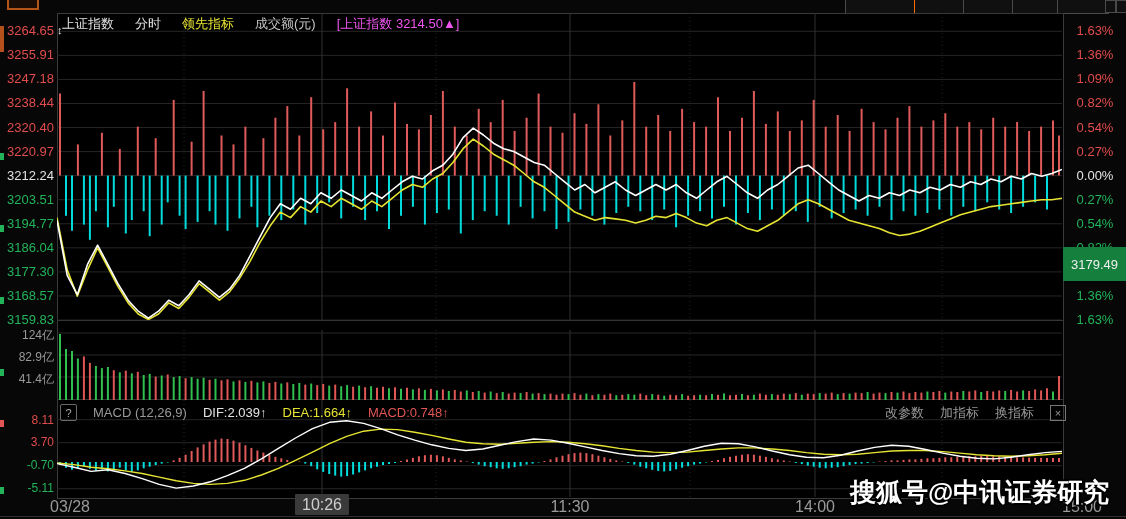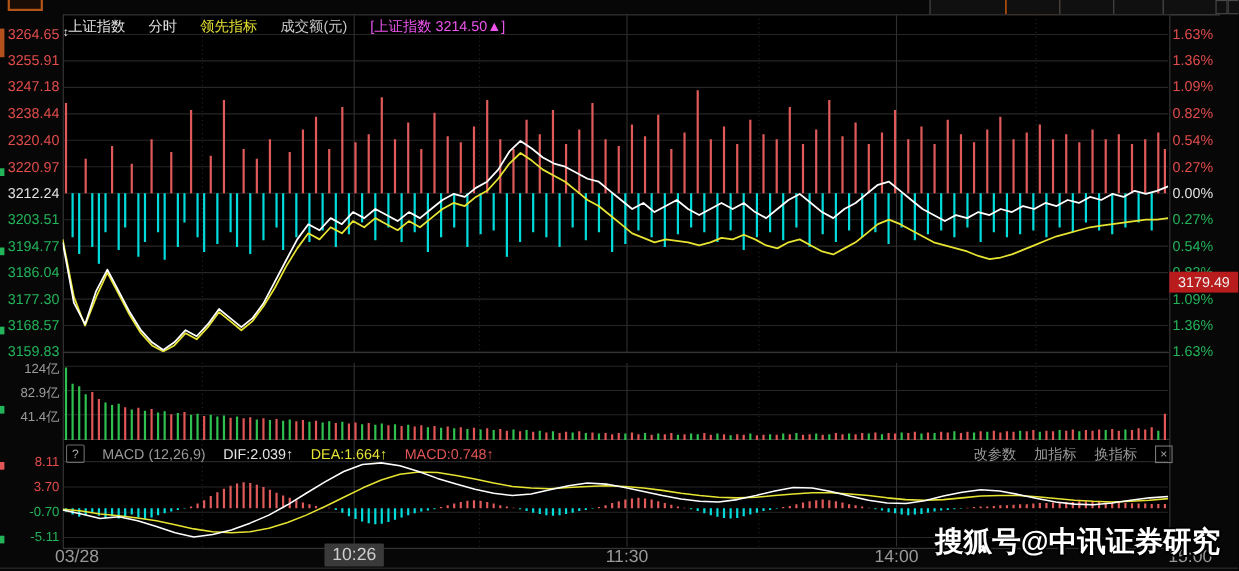--- a/index.html
+++ b/index.html
@@ -1,39 +1,39 @@
 <!DOCTYPE html>
 <html><head>
 <meta charset="utf-8">
 <style>
   html,body{margin:0;padding:0;background:#050505;}
   #app{position:relative;width:1126px;height:519px;background:#070707;overflow:hidden;
        font-family:"Liberation Sans","DejaVu Sans",sans-serif;-webkit-font-smoothing:antialiased;}
   .abs{position:absolute;}
   .lbl{position:absolute;font-size:13px;line-height:14px;white-space:nowrap;}
   .axL{left:0;width:54px;text-align:right;}
-  .axR{left:1066px;width:58px;text-align:left;}
+  .axR{left:1066px;width:58px;text-align:center;}
   .sm{font-size:12px;color:#9a9a9a;}
   .red{color:#e24c4c;} .grn{color:#23b45a;} .wht{color:#e2e2e2;}
   .frame{left:57px;top:13px;width:1005px;height:484px;border:1px solid #3a3a3a;background:#000;}
   .divider{position:absolute;left:57px;width:1006px;height:1px;background:#343434;}
   svg{position:absolute;display:block;}
   .hdr{position:absolute;top:15px;left:62px;font-size:13px;display:flex;gap:21px;align-items:center;}
   .tabs{position:absolute;top:-14px;display:flex;gap:0;align-items:flex-end;}
   .tab{height:26px;border:1px solid #4a4a4a;background:#101010;width:62px;margin-right:-1px;}
   .tab.active{border-color:#ff6a00;}
   .sq{position:absolute;top:0;width:9px;height:11px;border:1px solid #4a4a4a;background:#101010;}
   .macdbar{position:absolute;top:404px;display:flex;align-items:center;font-size:13px;gap:16px;}
   .helpbox{width:15px;height:15px;border:1px solid #6a6a6a;border-radius:2px;color:#aaa;font-size:11px;
            display:flex;align-items:center;justify-content:center;}
   .closebox{width:14px;height:14px;border:1px solid #777;color:#9a9a9a;font-size:11px;
            display:flex;align-items:center;justify-content:center;}
   .timebox{position:absolute;top:498px;font-size:16px;color:#9a9a9a;}
   .hl{background:#3a3a3a;color:#cfcfcf;padding:2px 7px;border-radius:1px;}
-  .badge{position:absolute;left:1063px;top:247px;width:63px;height:19px;background:#b91c1c;color:#efefef;
+  .badge{position:absolute;left:1063px;top:247px;width:63px;height:34px;background:#15803d;color:#efefef;
          font-size:13px;display:flex;align-items:center;justify-content:center;}
   .wm{position:absolute;left:850px;top:475px;width:266px;text-align:left;font-size:26px;font-weight:700;color:#fff;
       text-shadow:-2px 0 #000,2px 0 #000,0 -2px #000,0 2px #000,-1px -1px #000,1px 1px #000,1px -1px #000,-1px 1px #000;
       letter-spacing:0px;}
   .tick{position:absolute;left:0;width:4px;}
 </style>
 </head>
 <body>
 
 <div id="app">

